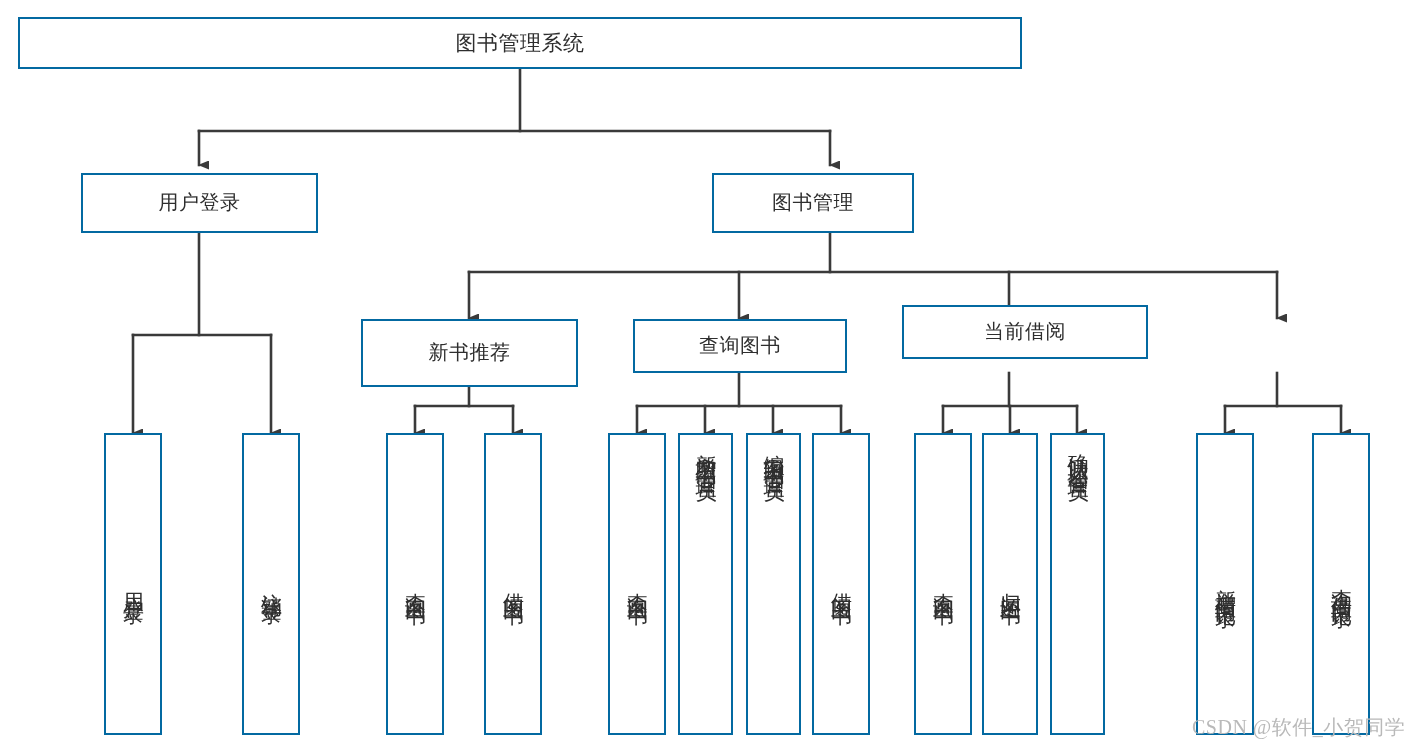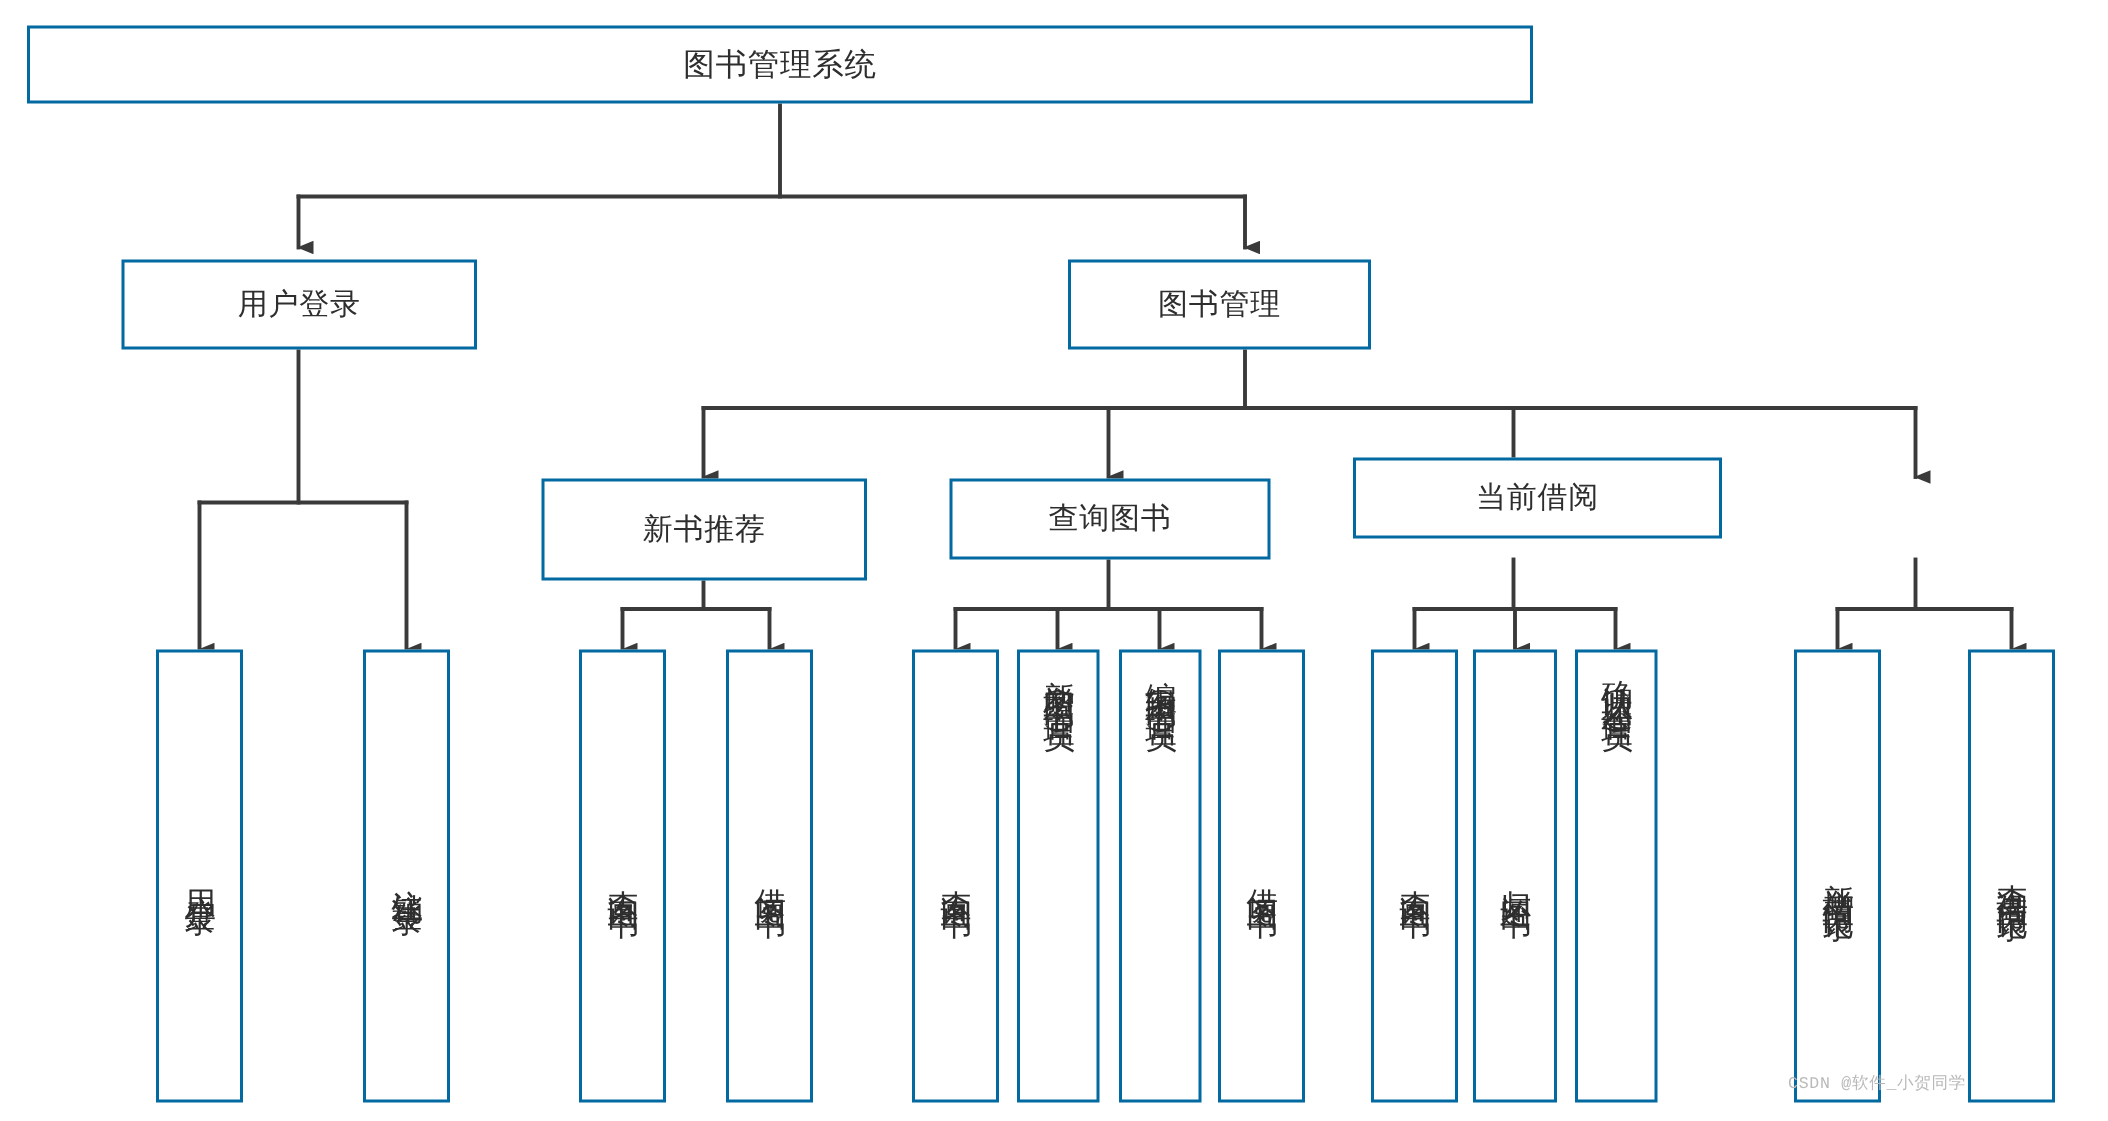--- a/index.html
+++ b/index.html
@@ -73,24 +73,24 @@
   .level-leaf.align-top {
     align-items: flex-start;
   }
   .level-leaf.align-top .node-label {
     margin-top: 2px;
   }
 
   #watermark {
     position: absolute;
     color: #b9b9b9;
-    font-size: 11px;
+    font-size: 20px;
     white-space: nowrap;
     letter-spacing: 0.5px;
-    font-family: Liberation Mono, monospace;
+    font-family: Liberation Serif, serif;
   }
 </style>
 </head>
 <body>
 
 <div id="diagram-root">
 
   <svg id="edge-layer" viewBox="0 0 1405 747" width="1405" height="747" xmlns="http://www.w3.org/2000/svg">
     <defs>
       <marker id="arrowhead" markerWidth="9" markerHeight="11" refX="4.5" refY="10" orient="auto" markerUnits="userSpaceOnUse">

